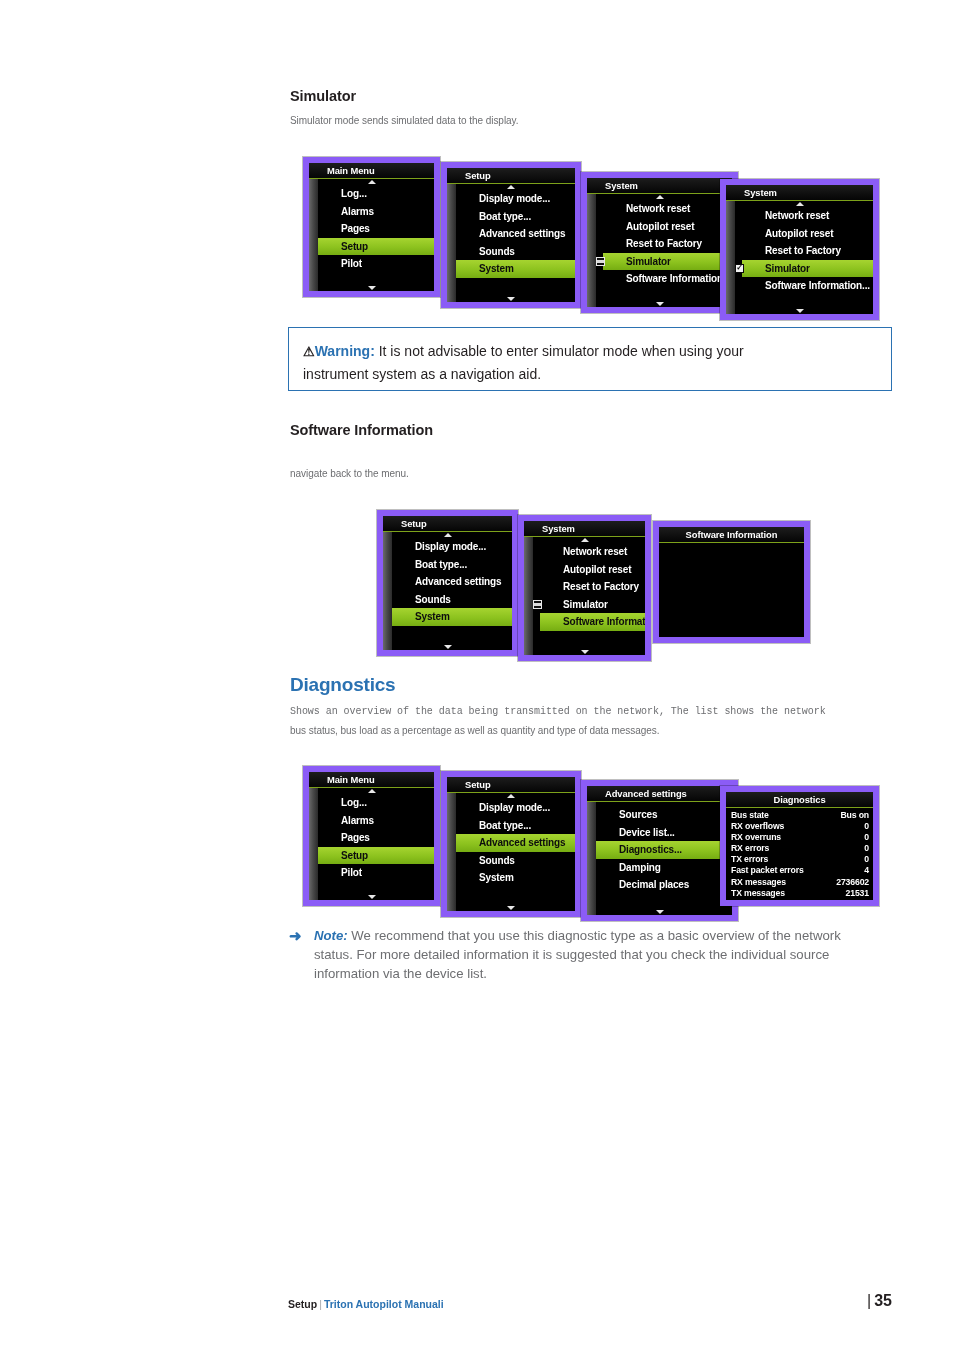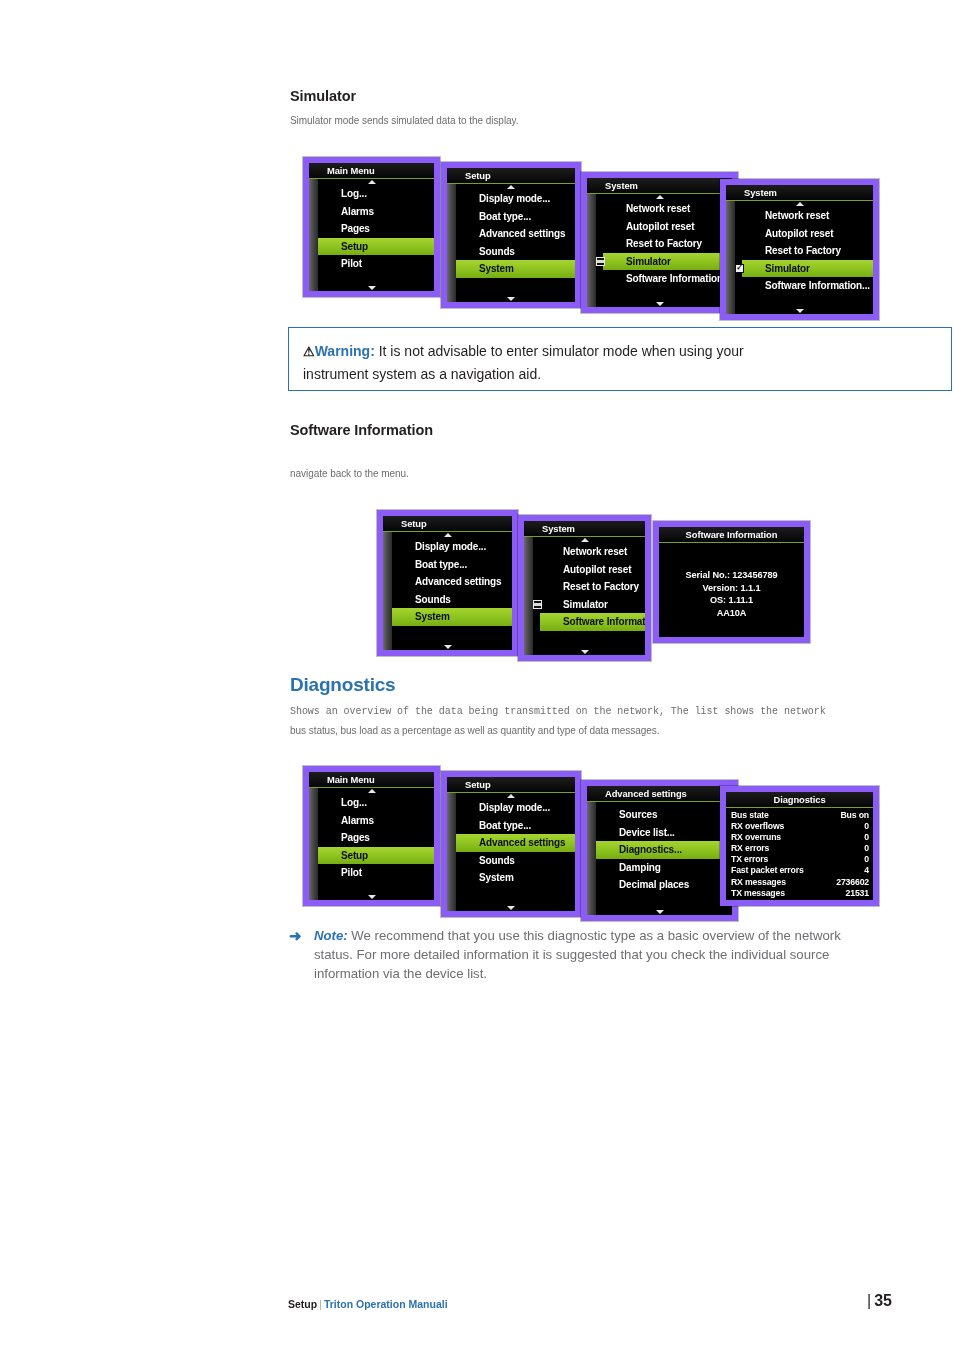--- a/index.html
+++ b/index.html
@@ -340,21 +340,21 @@
           <div class="row">
             <span>Software Information...</span>
             </div>
         </div>
         <div class="scroll-arrow down"></div>
       </div>
     </div>
 
   </div>
 
-  <div class="warning-box" style="left:288px; top:327px; width:664px; height:64px;">
+  <div class="warning-box" style="left:288px; top:327px; width:604px; height:64px;">
     <div class="warning-line">
       <span class="warn-glyph">⚠</span><span class="warn-label">Warning:</span><span> It is not advisable to enter simulator mode when using your</span>
     </div>
     <div class="warning-line">instrument system as a navigation aid.</div>
   </div>
 
   <div class="section-h3" style="left:290px; top:422px;">Software Information</div>
 
   <div class="body-text" style="left:290px; top:464px; width:600px;">navigate back to the menu.</div>
 
@@ -408,28 +408,20 @@
           <div class="row hl">
             <span>Software Information.</span>
             </div>
         </div>
         <div class="scroll-arrow down"></div>
       </div>
     </div>
 
     <div class="menu" style="left:653px; top:521px; width:157px; height:122px;">
       <div class="menu-title centered">Software Information</div>
-      <div class="info-body" style="height:105px;">
-        <div class="info-center">
-          <div>Serial No.: 123456789</div>
-          <div>Version: 1.1.1</div>
-          <div>OS: 1.11.1</div>
-          <div>AA10A</div>
-        </div>
-      </div>
     </div>
 
   </div>
 
   <div class="section-h2" style="left:290px; top:674px;">Diagnostics</div>
 
   <div class="body-text" style="left:290px; top:702px; width:605px;font-family:Liberation Mono, monospace;">Shows an overview of the data being transmitted on the network, The list shows the network</div>
   <div class="body-text" style="left:290px; top:721px; width:605px;">bus status, bus load as a percentage as well as quantity and type of data messages.</div>
 
   <div>
@@ -559,20 +551,20 @@
 
   <div class="note-arrow" style="left:289px; top:926px;">➜</div>
 
   <div class="note-text" style="left:314px; top:926px; width:580px;">
     <span class="note-label">Note:</span><span> We recommend that you use this diagnostic type as a basic overview of the network</span>
   </div>
   <div class="note-text" style="left:314px; top:945px; width:580px;">status. For more detailed information it is suggested that you check the individual source</div>
   <div class="note-text" style="left:314px; top:964px; width:580px;">information via the device list.</div>
 
   <div class="footer" style="left:288px; top:1298px;">
-    <span class="footer-left">Setup</span><span class="footer-sep">|</span><span class="footer-right">Triton Operation Manuali</span>
+    <span class="footer-left">Setup</span><span class="footer-sep">|</span><span class="footer-right">Triton Autopilot Manuali</span>
   </div>
 
   <div class="pagenum" style="right:62px; top:1292px;">
     <span class="bar">|</span><span>35</span>
   </div>
 
 </div>
 
 </body></html>

